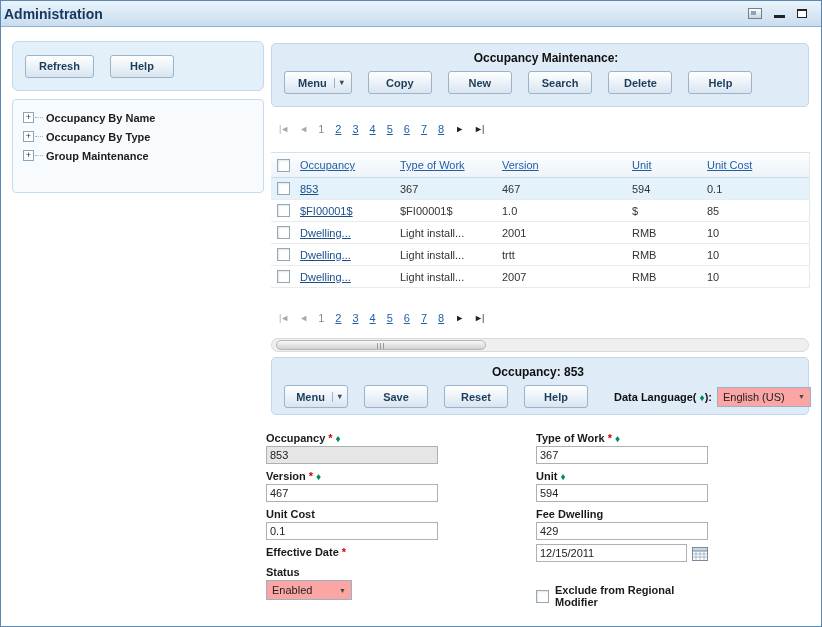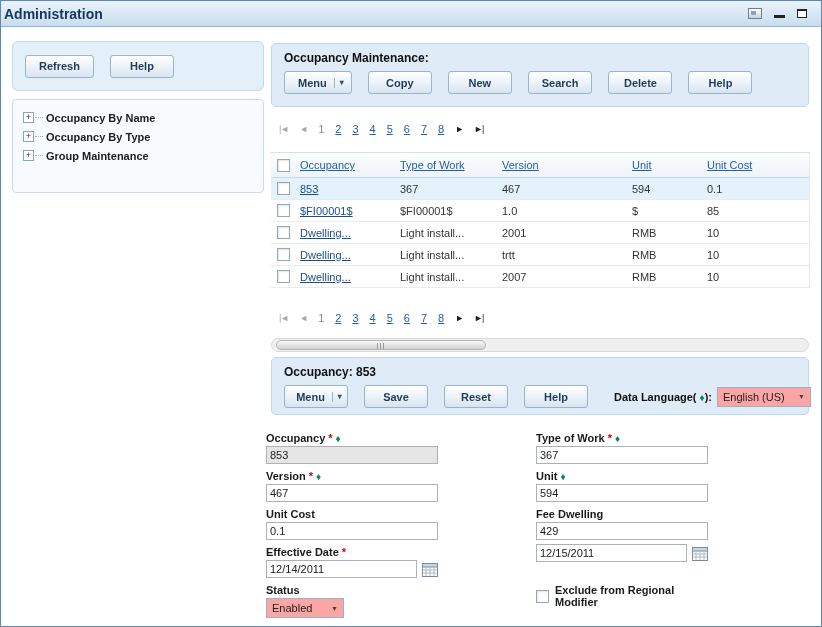--- a/index.html
+++ b/index.html
@@ -53,21 +53,21 @@
     font-size:9px; line-height:9px; color:#333; flex:none;
   }
   .dotline{ width:8px; border-top:1px dotted #9fb4c6; margin:0 3px 0 1px; }
   .tree-label{ font-weight:bold; color:#1c1c1c; }
   
   .list-panel{
     position:absolute; left:270px; top:42px; width:538px; height:64px;
     background:#dfecf8; border:1px solid #bdd7ec; border-radius:5px;
     padding:7px 0 0 12px;
   }
-  .panel-title{ font-weight:bold; font-size:12px; color:#101010; }
+  .panel-title{ font-weight:bold; font-size:12px; color:#101010;text-align:center; }
   .toolbar{ display:flex; gap:16px; margin-top:6px; align-items:center; }
   
   .pagination{ position:absolute; left:278px; display:flex; align-items:center; gap:11px; }
   .pg-top{ top:122px; } .pg-bottom{ top:311px; }
   .pgnav{ font-size:9px; letter-spacing:-1px; color:#222; cursor:default; }
   .pg-disabled{ color:#a8a8a8; }
   .pg-link{ color:#1f5fa9; text-decoration:underline; cursor:pointer; }
   .pg-current{ color:#8a8a8a; }
   
   .dtable{ position:absolute; left:270px; top:151px; width:539px; border-right:1px solid #e4e9ee; }
@@ -121,21 +121,21 @@
   .flabel{ height:16px; font-weight:bold; color:#1a1a1a; display:flex; align-items:center; }
   .req{ color:#cc0000; margin-left:3px; font-weight:bold; }
   .dia{ color:#0a8a5a; margin-left:3px; font-size:10px; }
   .finput{
     width:172px; height:18px; border:1px solid #a9b2ba; background:#fff;
     font-family:"Liberation Sans",sans-serif; font-size:11px; color:#222; padding:1px 3px;
   }
   .finput.ro{ background:#e6e6e6; }
   .daterow{ display:flex; align-items:center; gap:5px; }
   .daterow .finput{ width:162px; }
-  .status-select{ width:78px; justify-content:space-between; }
+  .status-select{ width:86px; justify-content:space-between; }
   .cbrow{ display:flex; align-items:center; gap:6px; margin-top:22px; }
   .cb-label{ font-weight:bold; color:#1a1a1a; }
   .cal{ flex:none; display:inline-block; }
 </style>
 </head>
 <body>
 
 <div class="window">
 
   <div class="titlebar">
@@ -326,28 +326,20 @@
       <div class="flabel">
           <span>Unit Cost</span>
         </div>
       <input class="finput" value="0.1" style="">
     </div>
     <div class="field">
       <div class="flabel">
           <span>Effective Date</span>
           <span class="req">*</span>
         </div>
-      <div class="daterow">
-        <input class="finput" value="12/14/2011" style="">
-        <svg class="cal" width="16" height="15" viewBox="0 0 16 15">
-          <rect x="0.5" y="1.5" width="15" height="13" fill="#ffffff" stroke="#7a8aa0"></rect>
-          <rect x="0.5" y="1.5" width="15" height="3.5" fill="#c9d6e4" stroke="#7a8aa0"></rect>
-          <path d="M4 5v9 M8 5v9 M12 5v9 M0.5 8h15 M0.5 11h15" stroke="#a9b8c8" fill="none"></path>
-        </svg>
-      </div>
     </div>
     <div class="field">
       <div class="flabel">
           <span>Status</span>
         </div>
       <div class="fake-select status-select">
         <span>Enabled</span>
         <span class="sel-arrow">▼</span>
       </div>
     </div>

